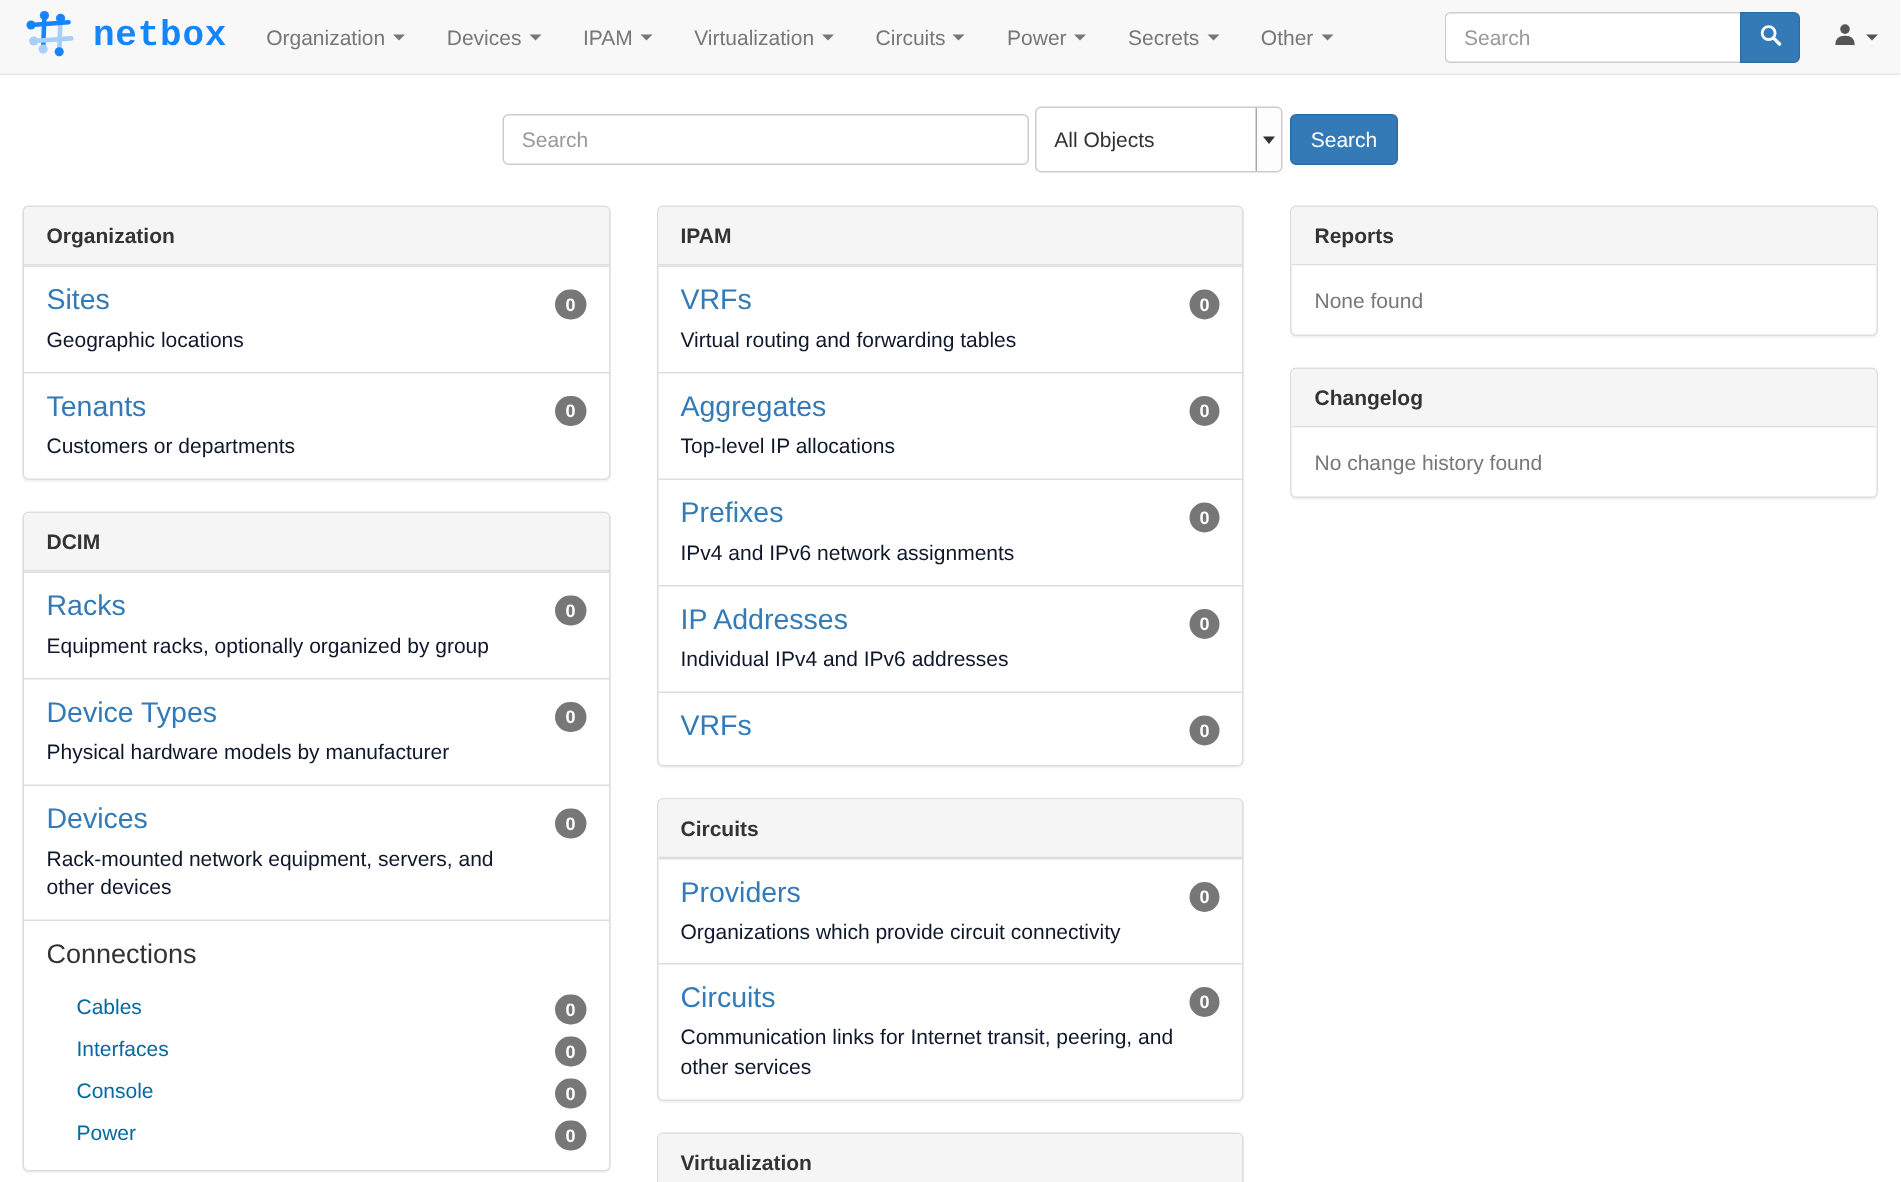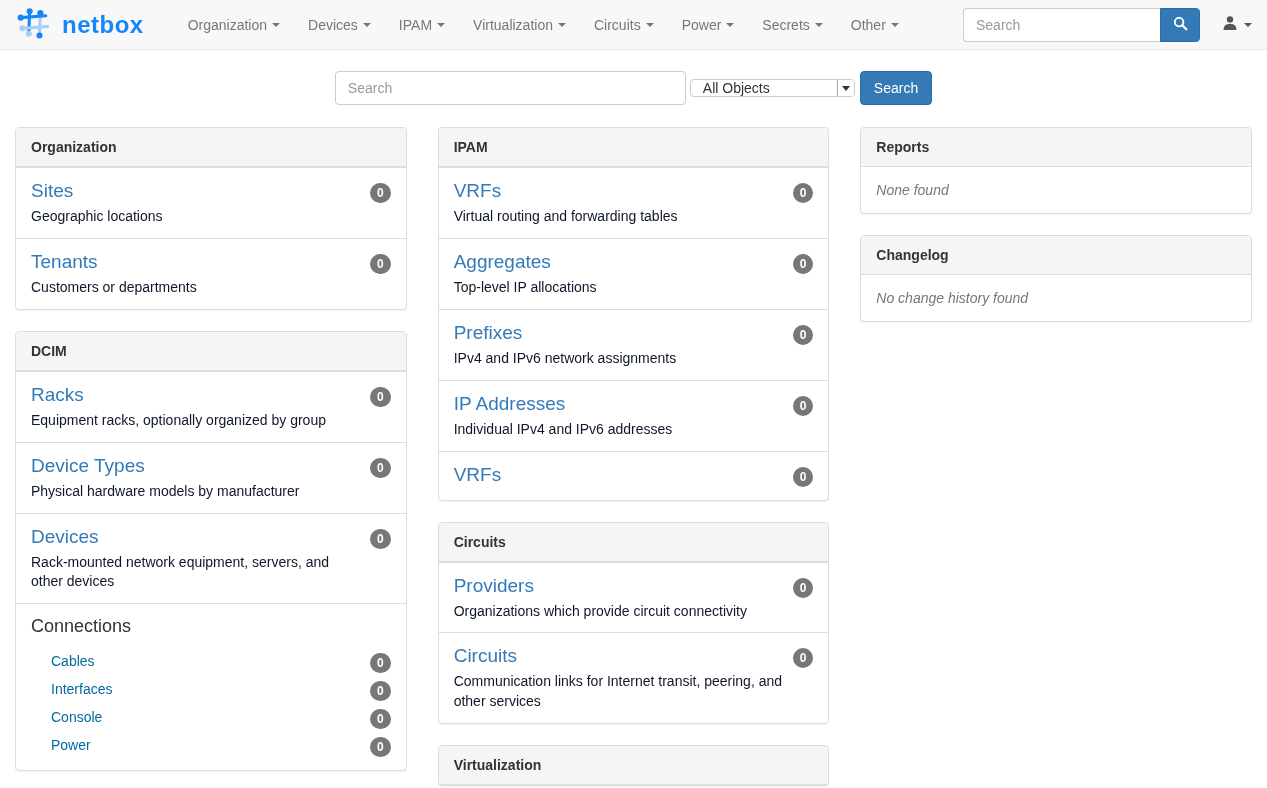--- a/index.html
+++ b/index.html
@@ -2,21 +2,21 @@
 <html><head>
 <meta charset="utf-8">
 <style>
   * { box-sizing: border-box; margin: 0; padding: 0; }
   html,body { width: 1267px; height: 788px; overflow: hidden; background:#fff;
     font-family: "Liberation Sans", sans-serif; font-size: 14px; color:#333; }
 
   
   .navbar { height:50px; background:#f8f8f8; border-bottom:1px solid #e7e7e7;
     display:flex; align-items:center; padding:0 15px; }
-  .brand { display:flex; align-items:center; gap:7px; margin-right:30px; cursor:pointer; }
+  .brand { display:flex; align-items:center; gap:7px; margin-right:12px; cursor:pointer;font-family:Liberation Mono, monospace; }
   .brand-text { font-size:24px; font-weight:bold; color:#1685fb; letter-spacing:0.5px; }
   .nav-links { display:flex; align-items:center; height:50px; }
   .nav-link { color:#777; text-decoration:none; padding:15px 14px; font-size:14px;
     display:flex; align-items:center; cursor:pointer; }
   .caret { display:inline-block; width:0; height:0; margin-left:5px;
     border-top:4px dashed #777; border-top:4px solid #777;
     border-left:4px solid transparent; border-right:4px solid transparent; }
   .nav-right { margin-left:auto; display:flex; align-items:center; }
   .nav-search { display:flex; }
   .nav-search input { width:197px; height:34px; border:1px solid #ccc; border-right:none;
@@ -26,21 +26,21 @@
     border-radius:0 4px 4px 0; display:flex; align-items:center; justify-content:center; cursor:pointer; }
   .user-menu { display:flex; align-items:center; margin-left:22px; cursor:pointer; }
   .user-menu .caret { border-top-color:#555; margin-left:6px; }
 
   
   .search-section { display:flex; justify-content:center; align-items:center;
     padding:21px 0 22px 0; }
   .search-section input { width:351px; height:34px; border:1px solid #ccc; border-radius:4px;
     padding:6px 12px; font-size:14px; color:#555; outline:none; margin-right:4px; }
   .search-section input::placeholder { color:#999; }
-  .select-box { width:165px; height:18px; border:1px solid #ccc; border-radius:4px;
+  .select-box { width:165px; height:44px; border:1px solid #ccc; border-radius:4px;
     background:#fff; display:flex; align-items:center; margin-right:5px; cursor:pointer; overflow:hidden; }
   .select-box .sel-text { flex:1; padding-left:12px; color:#333; }
   .sel-arrow { width:17px; height:100%; border-left:1px solid #a9a9a9;
     display:flex; align-items:center; justify-content:center; background:#fdfdfd; }
   .sel-arrow::after { content:""; width:0; height:0; border-top:5px solid #333;
     border-left:4px solid transparent; border-right:4px solid transparent; }
   .btn-primary { background:#337ab7; border:1px solid #2e6da4; color:#fff; font-size:14px;
     padding:6px 13px; height:34px; border-radius:4px; cursor:pointer;
     font-family:"Liberation Sans", sans-serif; }
 
@@ -50,21 +50,21 @@
     box-shadow:0 1px 1px rgba(0,0,0,0.05); background:#fff; }
   .panel-heading { background:#f5f5f5; border-bottom:1px solid #ddd; padding:11px 15px;
     font-weight:bold; font-size:14px; color:#333; border-radius:3px 3px 0 0; }
   .lg-item { padding:10px 15px 11px 15px; border-top:1px solid #ddd; }
   .lg-item:first-child { border-top:none; }
   .item-title { font-size:19px; color:#337ab7; text-decoration:none; cursor:pointer;
     display:inline-block; margin:2px 0 3px 0; }
   .item-desc { color:#0f172a; font-size:14px; line-height:1.42; margin-top:2px; max-width:330px; }
   .badge { float:right; background:#777; color:#fff; font-size:12px; font-weight:bold;
     padding:3px 7px; border-radius:10px; min-width:10px; text-align:center; margin-top:5px; }
-  .panel-body { padding:15px; color:#777;font-style:italic; }
+  .panel-body { padding:15px; color:#777; }
 
   
   .conn-title { font-size:18px; color:#333; margin:2px 0 10px 0; }
   .conn-row { padding:6px 0 6px 20px; }
   .conn-row .badge { margin-top:0; }
   .conn-link { color:#0369a1; font-size:14px; text-decoration:none; cursor:pointer;margin-top:15px; }
 </style>
 </head>
 <body>
 

